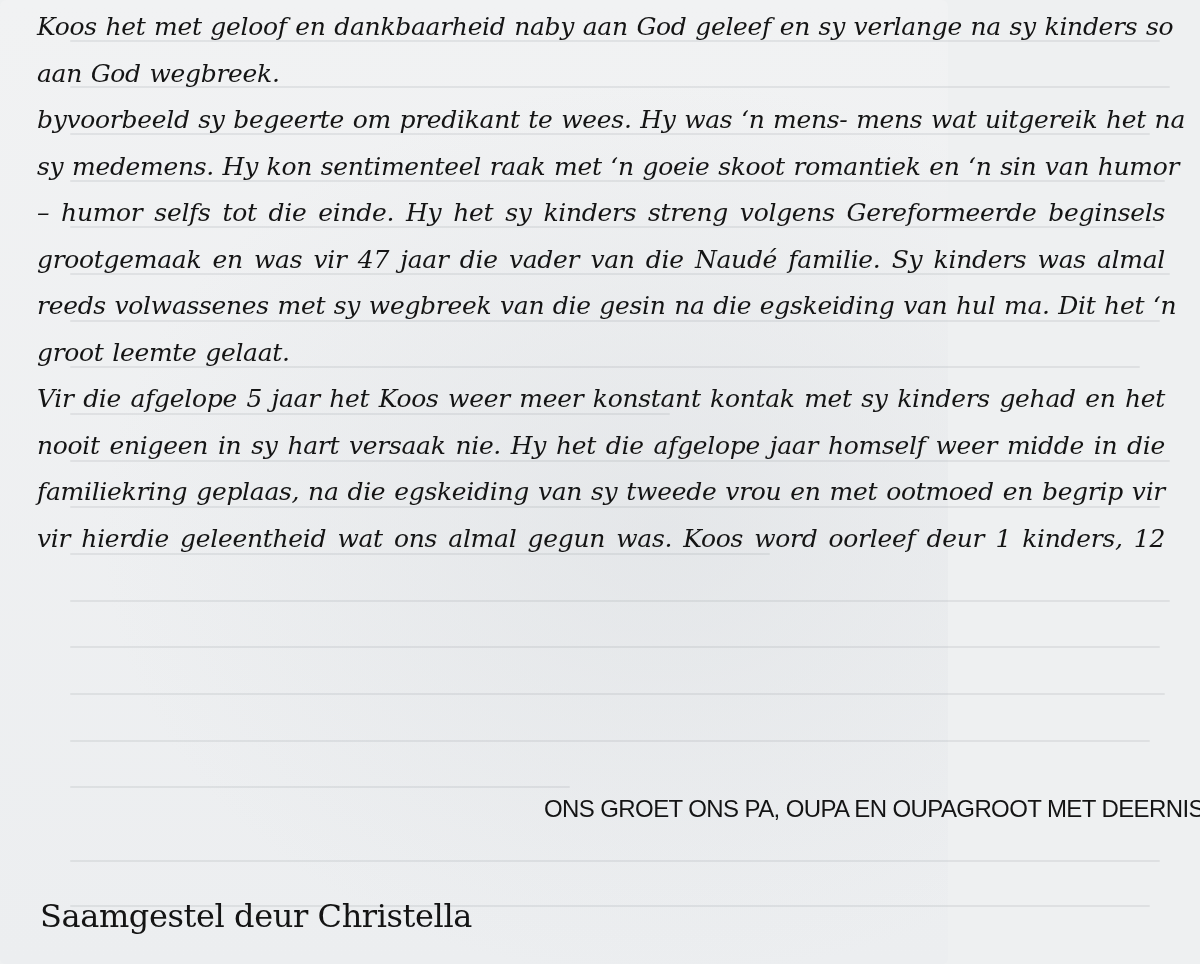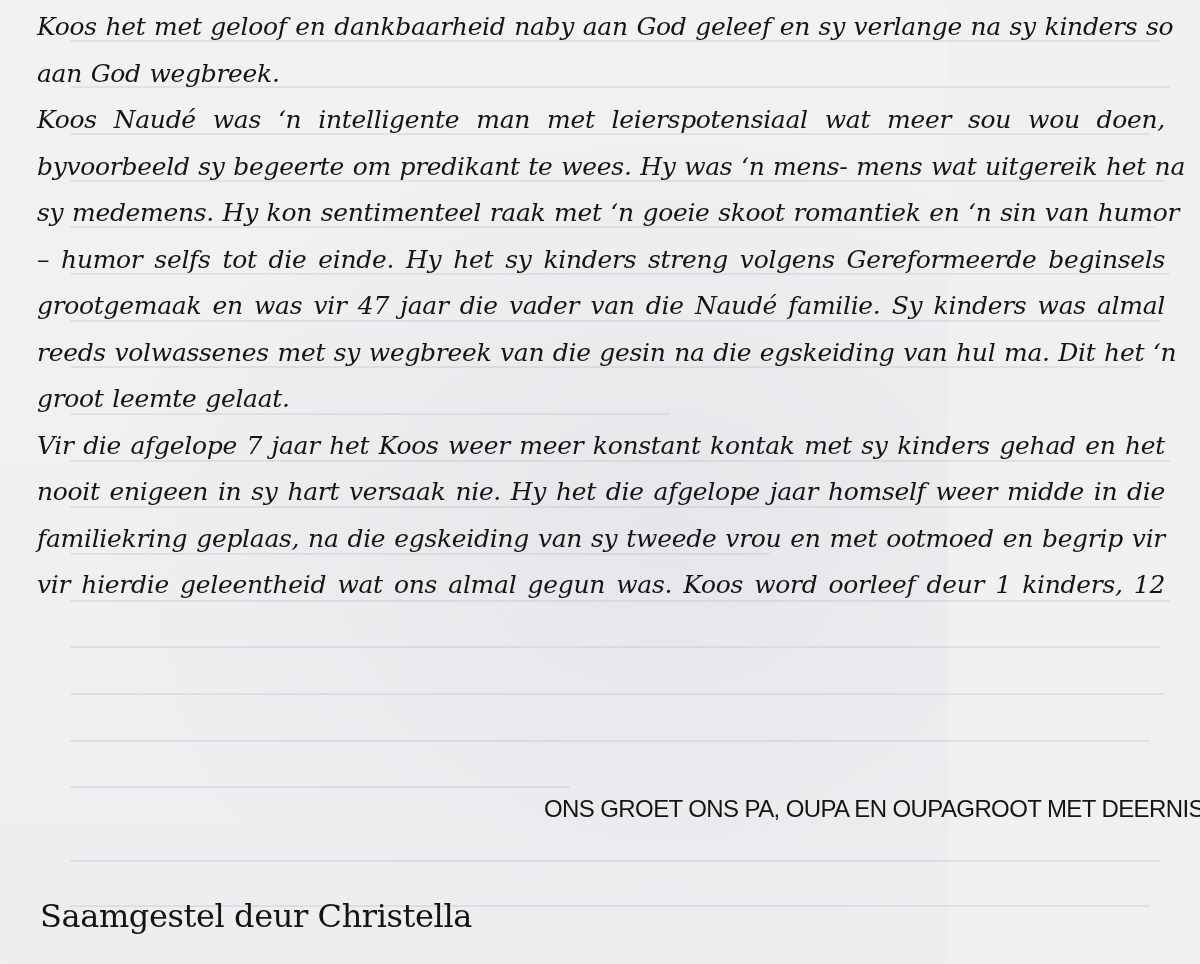--- a/index.html
+++ b/index.html
@@ -109,30 +109,29 @@
     <div style="left:70px;top:860px;width:1090px;"></div>
     <div style="left:70px;top:905px;width:1080px;"></div>
   </div>
 
   <div class="body-text">
     <div>
       <span class="line">Koos het met geloof en dankbaarheid naby aan God geleef en sy verlange na sy kinders so</span>
       <span class="line last">aan God wegbreek.</span>
     </div>
     <div>
-      <span class="line">Koos Naudé was ‘n intelligente man met leierspotensiaal wat meer sou wou doen,</span>
       <span class="line">byvoorbeeld sy begeerte om predikant te wees.  Hy was ‘n mens- mens wat uitgereik het na</span>
       <span class="line">sy medemens. Hy kon sentimenteel raak met ‘n goeie skoot romantiek en ‘n sin van humor</span>
       <span class="line">– humor selfs tot die einde. Hy het sy kinders streng volgens Gereformeerde beginsels</span>
       <span class="line">grootgemaak en was vir 47 jaar die vader van die Naudé familie.  Sy kinders was almal</span>
       <span class="line">reeds volwassenes met sy wegbreek van die gesin na die egskeiding van hul ma.  Dit het ‘n</span>
       <span class="line last">groot leemte gelaat.</span>
     </div>
     <div>
-      <span class="line">Vir die afgelope 7 jaar het Koos weer meer konstant kontak met sy kinders gehad en het</span>
+      <span class="line">Vir die afgelope 5 jaar het Koos weer meer konstant kontak met sy kinders gehad en het</span>
       <span class="line">nooit enigeen in sy hart versaak nie. Hy het die afgelope jaar homself weer midde in die</span>
       <span class="line">familiekring geplaas, na die egskeiding van sy tweede vrou en met ootmoed en begrip vir</span>
       <span class="line">vir hierdie geleentheid wat ons almal gegun was.  Koos word oorleef deur 1 kinders, 12</span>
     </div>
   </div>
 
   <div class="heading">
     <span>ONS GROET ONS PA,  OUPA EN OUPAGROOT MET DEERNIS.</span>
   </div>
 

